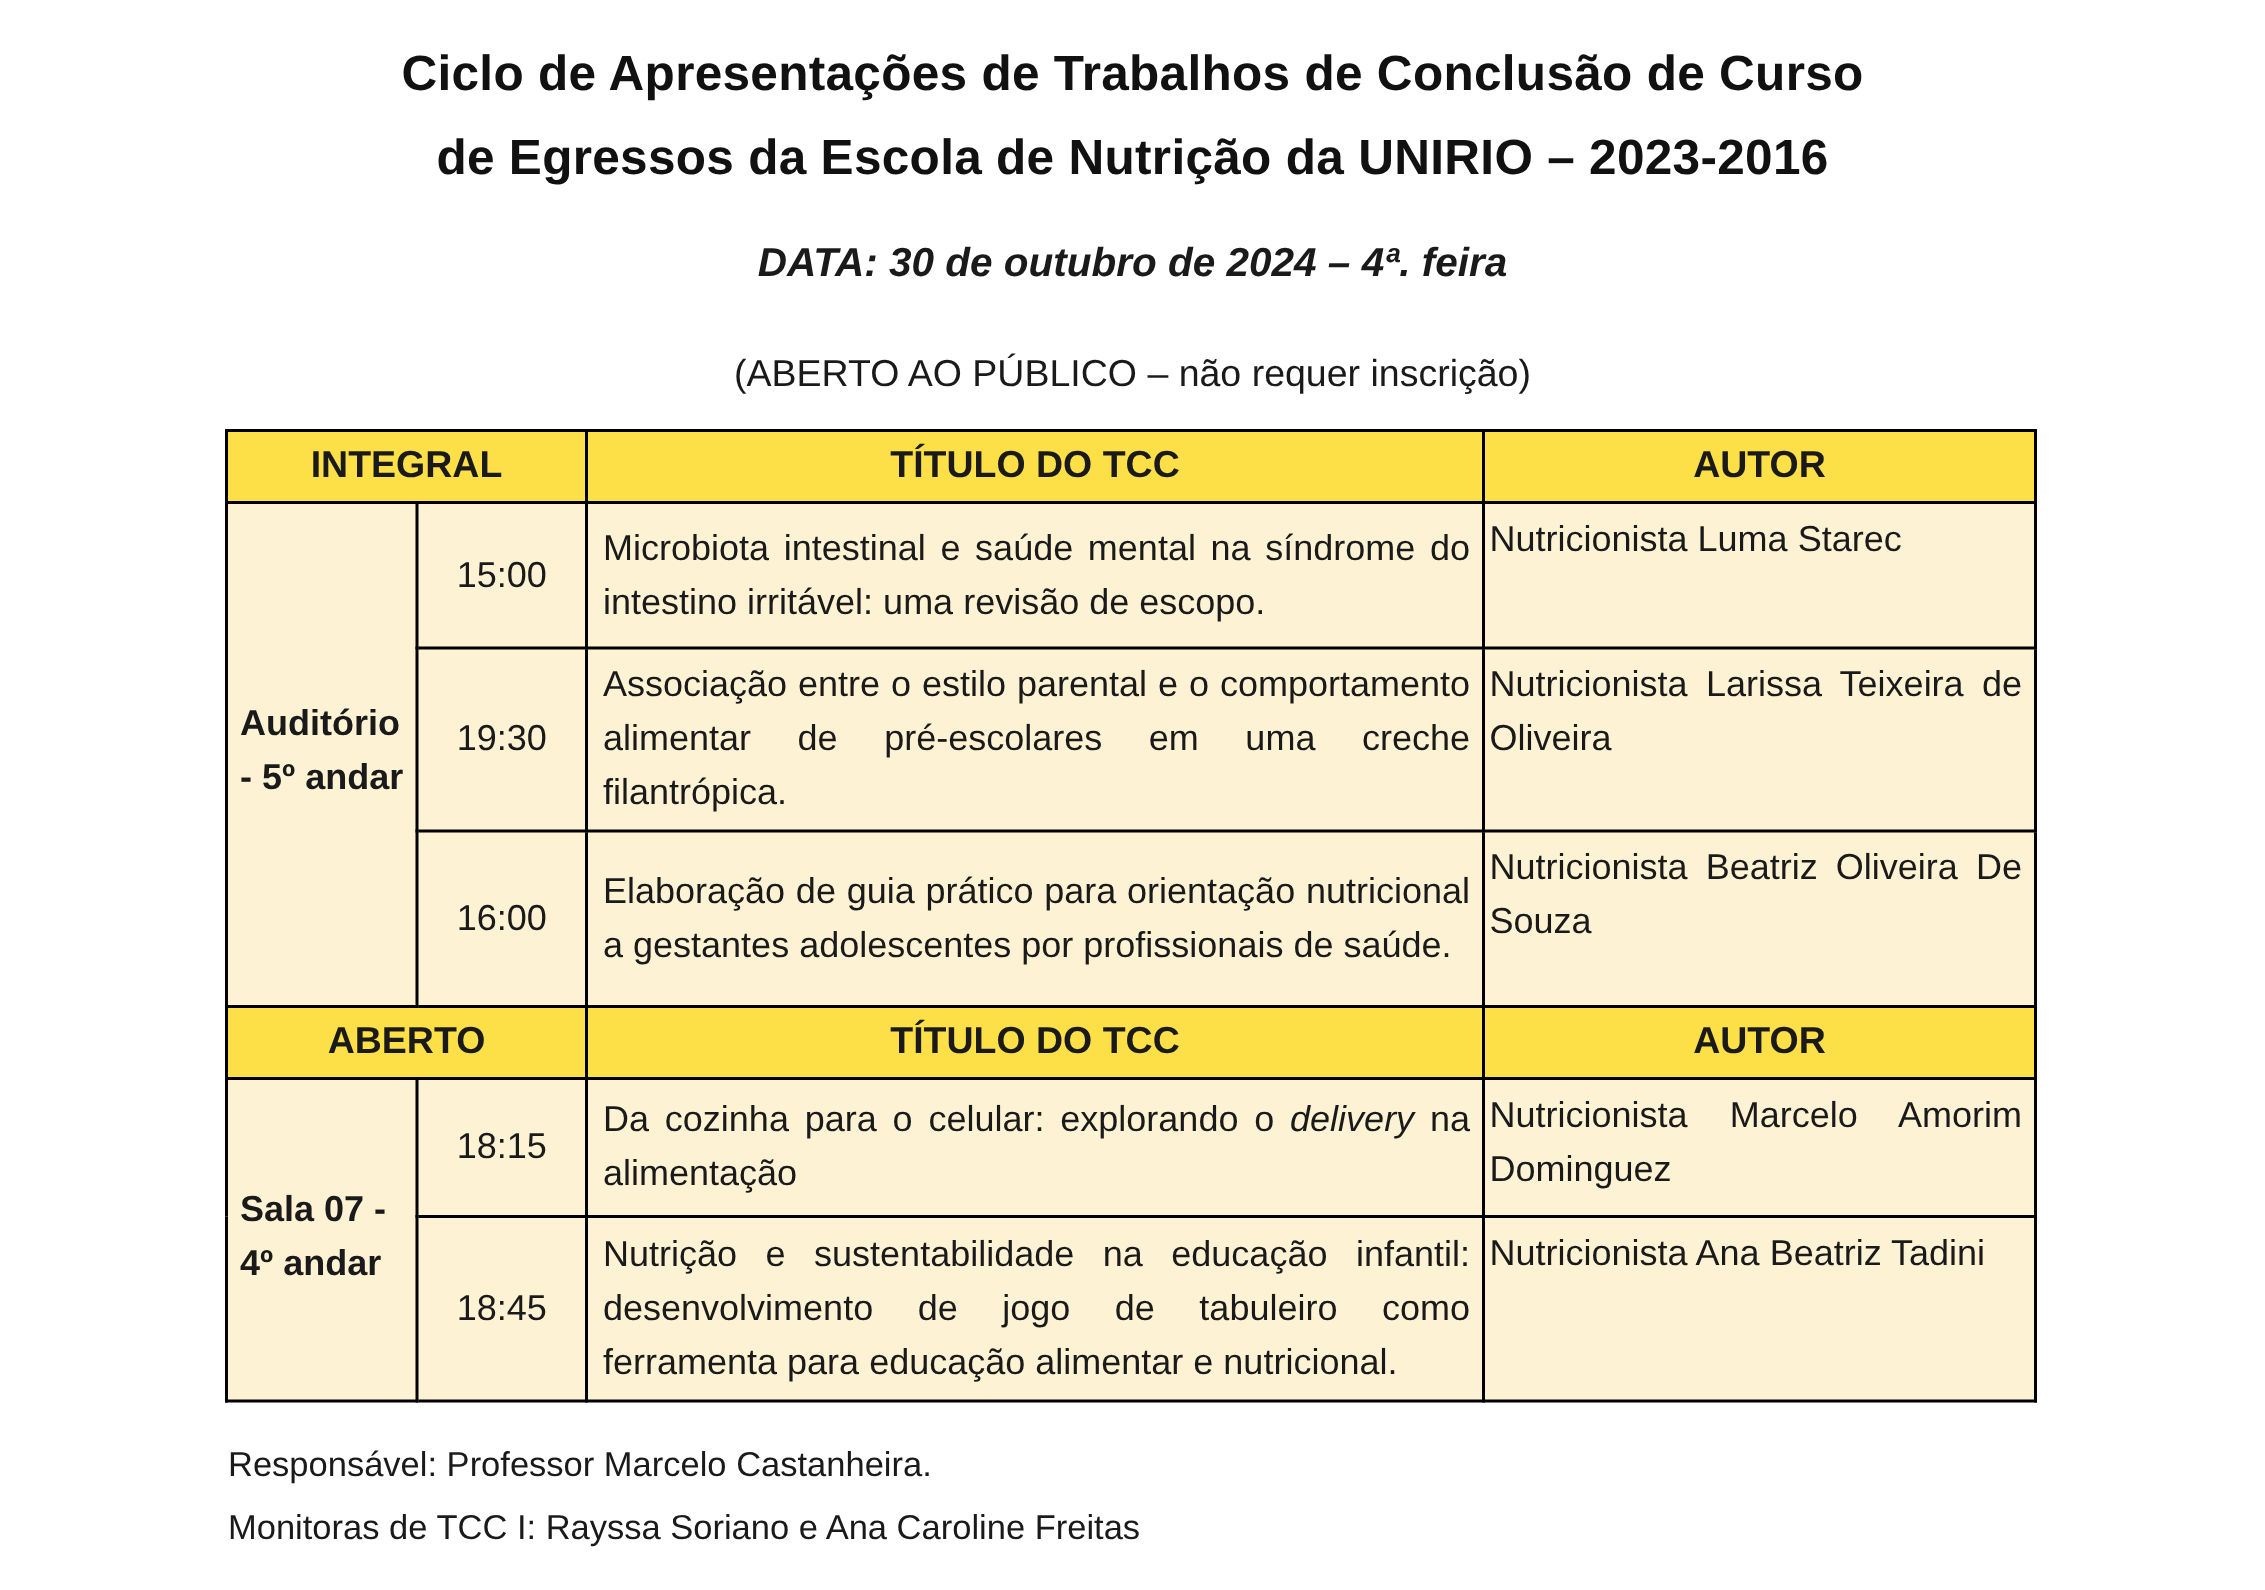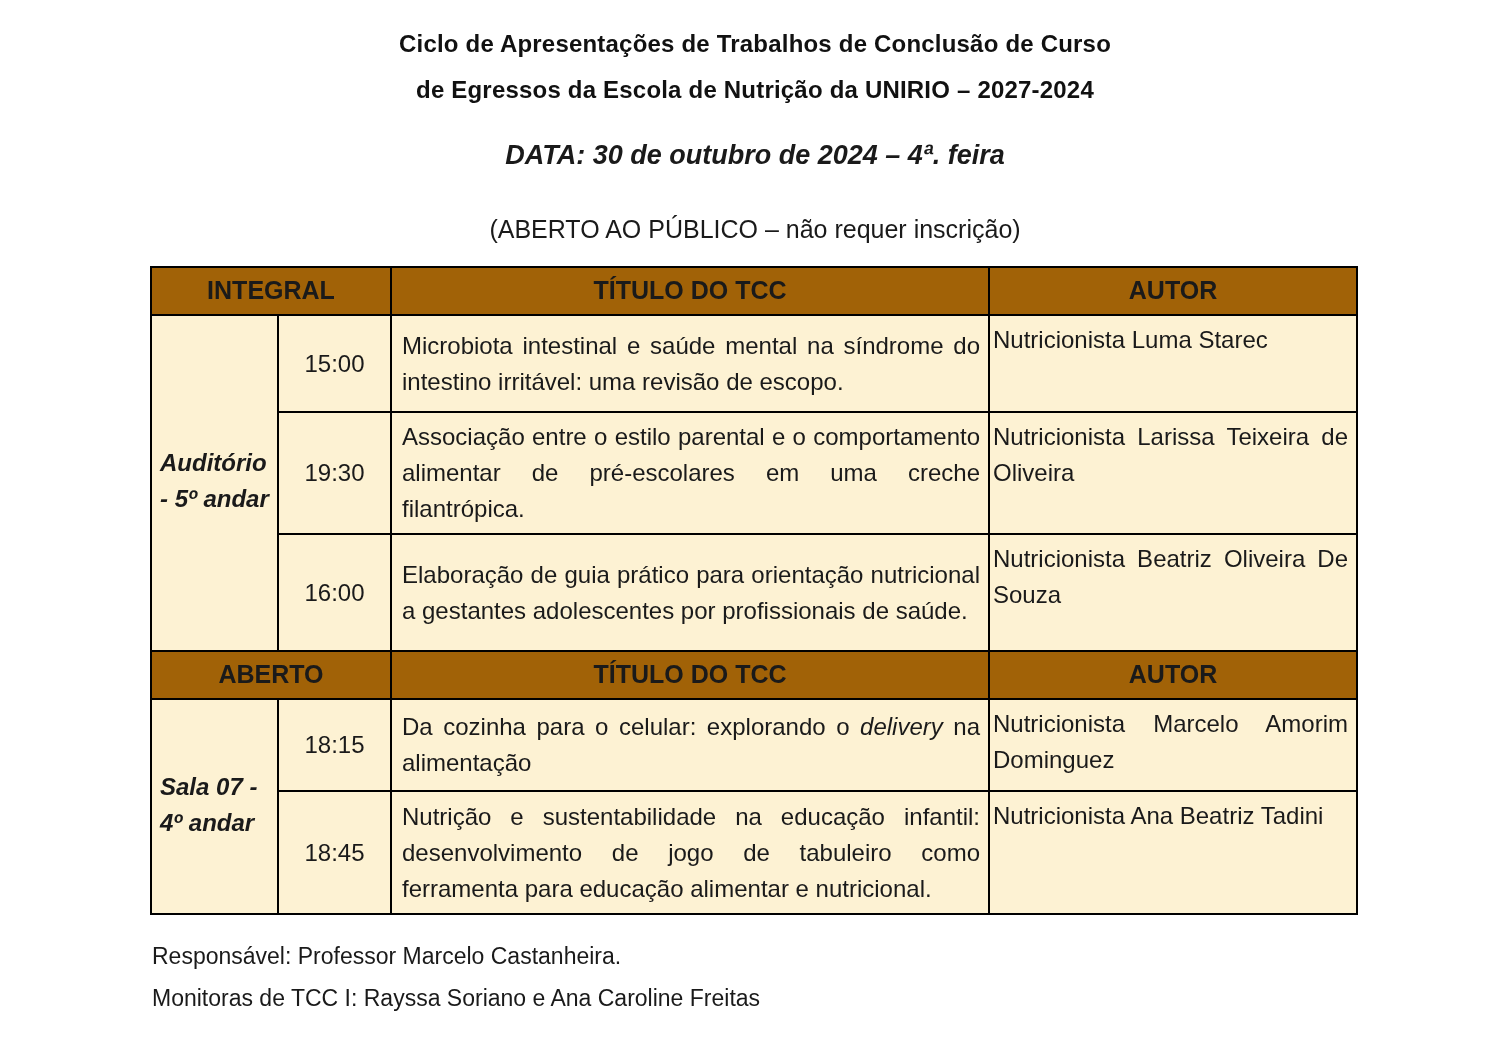--- a/index.html
+++ b/index.html
@@ -10,21 +10,21 @@
   }
   .page {
     position: relative;
     width: 1510px;
     height: 1060px;
     background: #ffffff;
     overflow: hidden;
   }
   .doc-header { text-align: center; }
   .title-line {
-    font-size: 24px;
+    font-size: 33px;
     font-weight: bold;
     color: #111111;
     letter-spacing: 0.2px;
   }
   .title-line.first { padding-top: 30px; }
   .title-line.second { margin-top: 18px; }
   .date-line {
     margin-top: 36px;
     font-size: 27px;
     font-weight: bold;
@@ -49,32 +49,31 @@
   }
   table.schedule col.c-loc   { width: 127px; }
   table.schedule col.c-time  { width: 113px; }
   table.schedule col.c-title { width: 598px; }
   table.schedule col.c-auth  { width: 368px; }
   table.schedule th, table.schedule td {
     border: 2px solid #000000;
   }
   tr.hdr-row { height: 48px; }
   tr.hdr-row th {
-    background: #a16207;
+    background: #fde047;
     font-size: 25px;
     font-weight: bold;
     text-align: center;
     vertical-align: middle;
   }
   td { background: #fdf2d3; vertical-align: middle; }
   td.loc-cell {
     font-weight: bold;
     padding: 4px 6px 8px 8px;
     text-align: left;
-    font-style: italic;
   }
   td.time-cell {
     text-align: center;
   }
   td.title-cell {
     text-align: justify;
     padding: 6px 8px 6px 10px;
     vertical-align: middle;
   }
   td.author-cell {
@@ -94,21 +93,21 @@
   .doc-footer p + p { margin-top: 15px; }
   i { font-style: italic; }
 </style>
 </head>
 <body>
 
 <div class="page">
 
   <div class="doc-header">
     <div class="title-line first">Ciclo de Apresentações de Trabalhos de Conclusão de Curso</div>
-    <div class="title-line second">de Egressos da Escola de Nutrição da UNIRIO – 2027-2024</div>
+    <div class="title-line second">de Egressos da Escola de Nutrição da UNIRIO – 2023-2016</div>
     <div class="date-line">DATA: 30 de outubro de 2024 – 4ª. feira</div>
     <div class="public-line">(ABERTO AO PÚBLICO – não requer inscrição)</div>
   </div>
 
   <table class="schedule">
     <colgroup>
       <col class="c-loc">
         <col class="c-time">
         <col class="c-title">
         <col class="c-auth">

